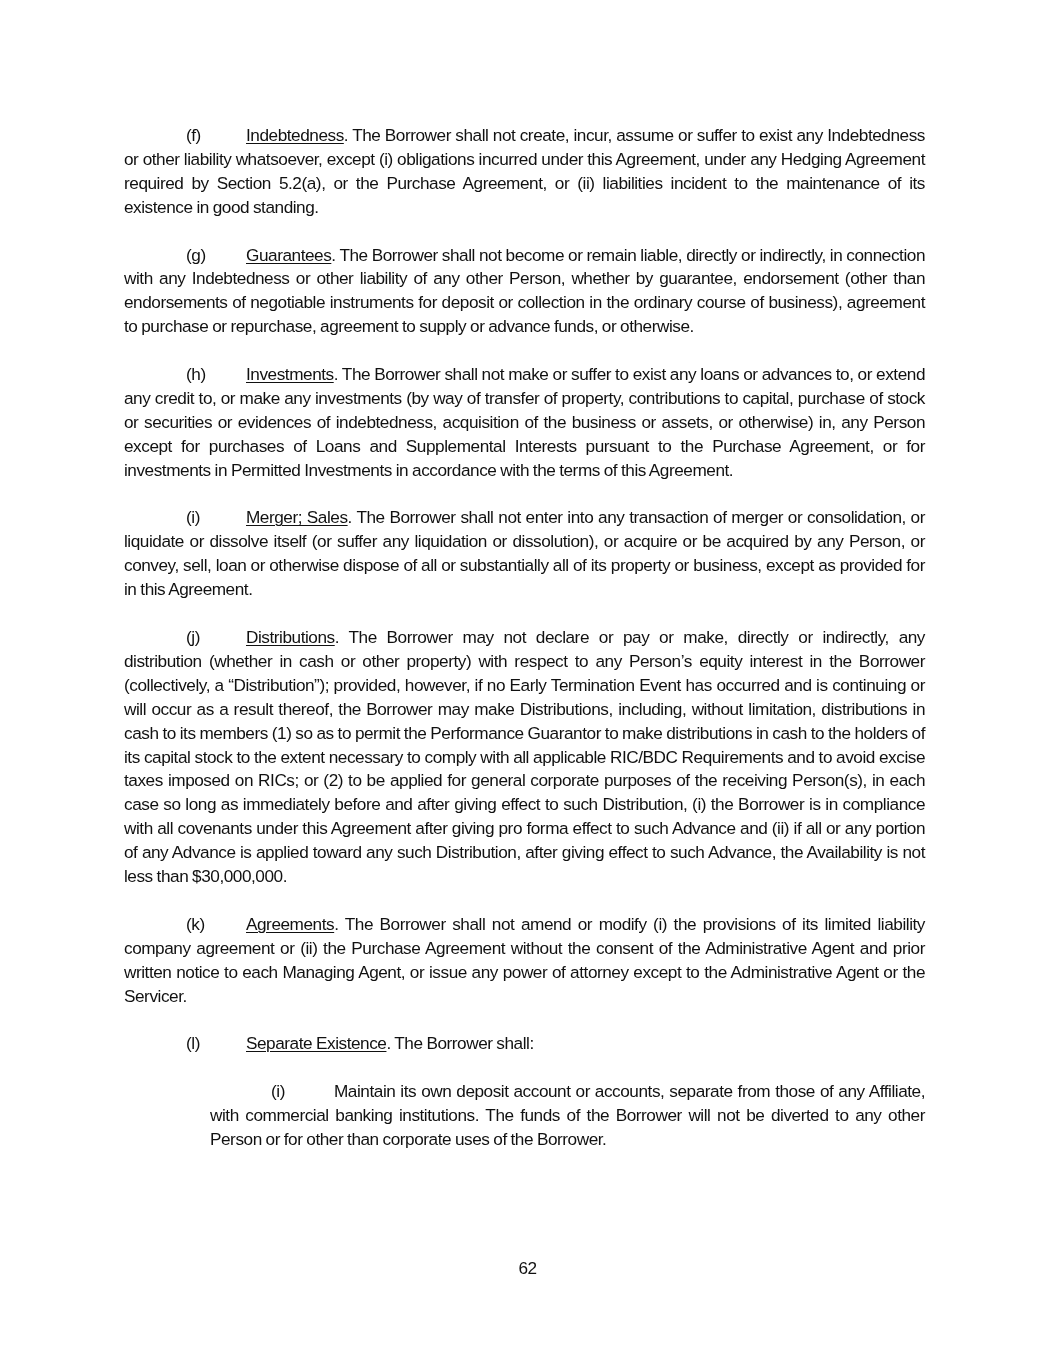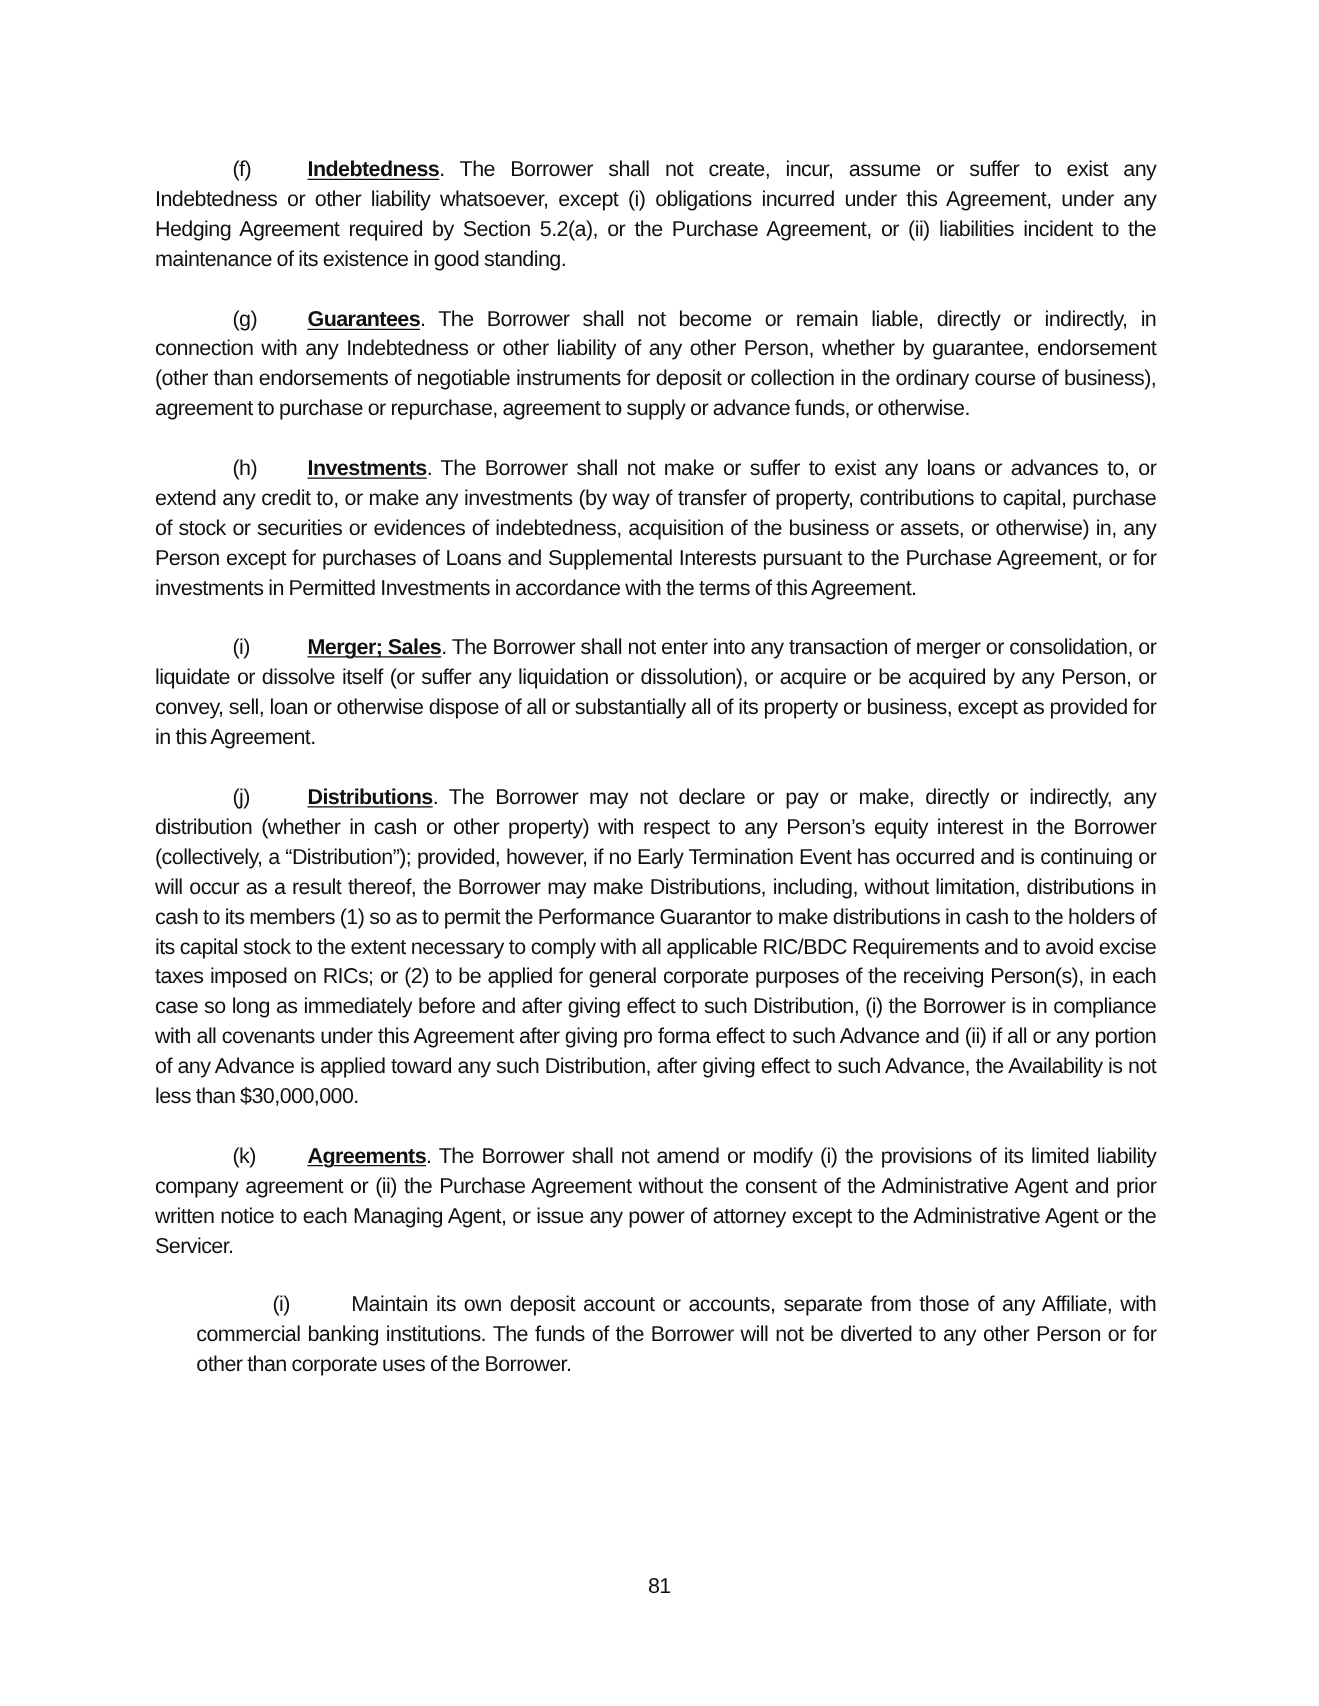--- a/index.html
+++ b/index.html
@@ -10,23 +10,23 @@
     .page {
       position: absolute; left: 124px; top: 124px; width: 801px;
     }
     .para {
       font-size: 17.2px; line-height: 23.9px; letter-spacing: -0.45px;
       word-spacing: -0.5px;
       text-align: justify; text-align-last: left;
       margin: 0 0 23.9px 0;
     }
     .para .label { display: inline-block; width: 60px; margin-left: 62px; }
-    .heading { text-decoration: underline; text-decoration-thickness: 1px; text-underline-offset: 2px; font-weight: bold; }
+    .heading { text-decoration: underline; text-decoration-thickness: 1px; text-underline-offset: 2px; }
     .ul { text-decoration-thickness: 1px; text-underline-offset: 2px; }
-    .indented { margin-left: 33px; }
+    .indented { margin-left: 86px; }
     .indented .label { margin-left: 61px; width: 63px; }
     .page-number {
       position: absolute; left: 0; width: 1055px; top: 1258px;
       text-align: center; font-size: 17.2px; letter-spacing: -0.45px;
     }
   </style>
 </head>
 <body>
 
 <div class="page">
@@ -36,18 +36,19 @@
   <p class="para"><span class="label">(g)</span><span class="heading">Guarantees</span><span>.  The Borrower shall not become or remain liable, directly or indirectly, in connection with any Indebtedness or other liability of any other Person, whether by guarantee, endorsement (other than endorsements of negotiable instruments for deposit or collection in the ordinary course of business), agreement to purchase or repurchase, agreement to supply or advance funds, or otherwise.</span></p>
 
   <p class="para"><span class="label">(h)</span><span class="heading">Investments</span><span>.  The Borrower shall not make or suffer to exist any loans or advances to, or extend any credit to, or make any investments (by way of transfer of property, contributions to capital, purchase of stock or securities or evidences of indebtedness, acquisition of the business or assets, or otherwise) in, any Person except for purchases of Loans and Supplemental Interests pursuant to the Purchase Agreement, or for investments in Permitted Investments in accordance with the terms of this Agreement.</span></p>
 
   <p class="para"><span class="label">(i)</span><span class="heading">Merger; Sales</span><span>.  The Borrower shall not enter into any transaction of merger or consolidation, or liquidate or dissolve itself (or suffer any liquidation or dissolution), or acquire or be acquired by any Person, or convey, sell, loan or otherwise dispose of all or substantially all of its property or business, except as provided for in this Agreement.</span></p>
 
   <p class="para"><span class="label">(j)</span><span class="heading">Distributions</span><span>.  The Borrower may not declare or pay or make, directly or indirectly, any distribution (whether in cash or other property) with respect to any Person’s equity interest in the Borrower (collectively, a “</span><span class="ul">Distribution</span><span>”); </span><span class="ul">provided</span><span>, </span><span class="ul">however</span><span>, if no Early Termination Event has occurred and is continuing or will occur as a result thereof, the Borrower may make Distributions, including, without limitation, distributions in cash to its members (1) so as to permit the Performance Guarantor to make distributions in cash to the holders of its capital stock to the extent necessary to comply with all applicable RIC/BDC Requirements and to avoid excise taxes imposed on RICs; or (2) to be applied for general corporate purposes of the receiving Person(s), in each case so long as immediately before and after giving effect to such Distribution, (i) the Borrower is in compliance with all covenants under this Agreement after giving pro forma effect to such Advance and (ii) if all or any portion of any Advance is applied toward any such Distribution, after giving effect to such Advance, the Availability is not less than $30,000,000.</span></p>
 
   <p class="para"><span class="label">(k)</span><span class="heading">Agreements</span><span>.  The Borrower shall not amend or modify (i) the provisions of its limited liability company agreement or (ii) the Purchase Agreement without the consent of the Administrative Agent and prior written notice to each Managing Agent, or issue any power of attorney except to the Administrative Agent or the Servicer.</span></p>
 
+  <p class="para"><span class="label">(l)</span><span class="heading">Separate Existence</span><span>.  The Borrower shall:</span></p>
 
   <p class="para indented"><span class="label">(i)</span><span>Maintain its own deposit account or accounts, separate from those of any Affiliate, with commercial banking institutions.  The funds of the Borrower will not be diverted to any other Person or for other than corporate uses of the Borrower.</span></p>
 
 </div>
 
-<div class="page-number">81</div>
+<div class="page-number">62</div>
 
 </body></html>

